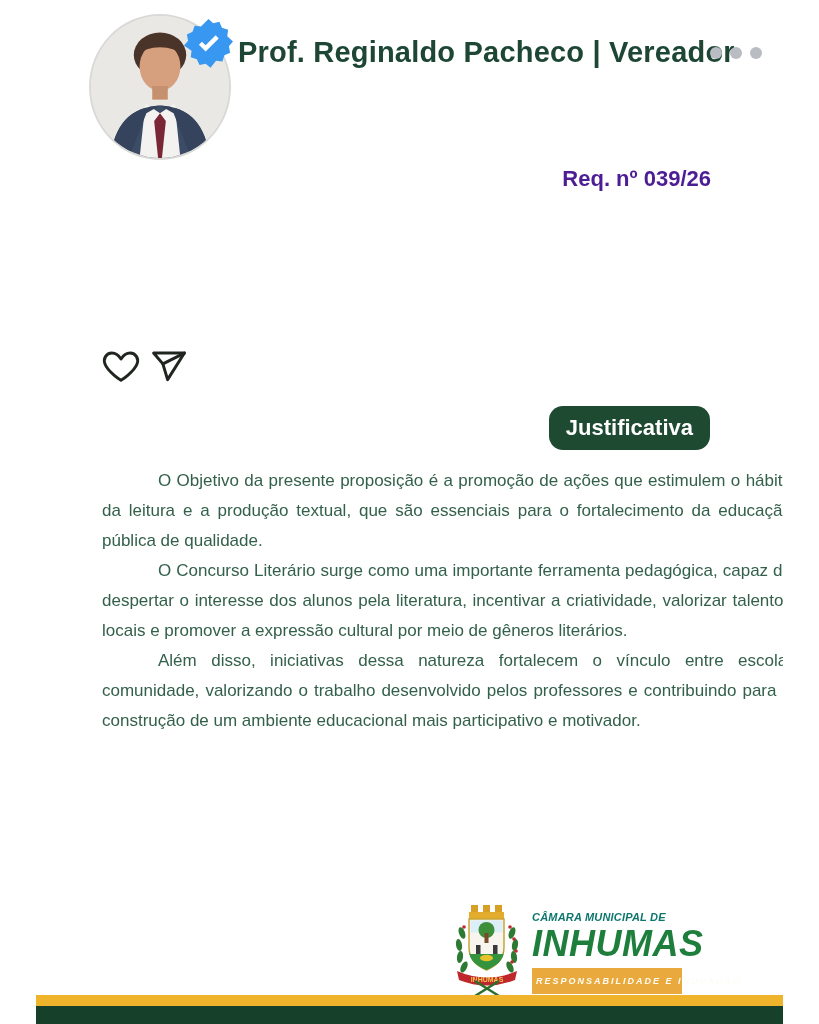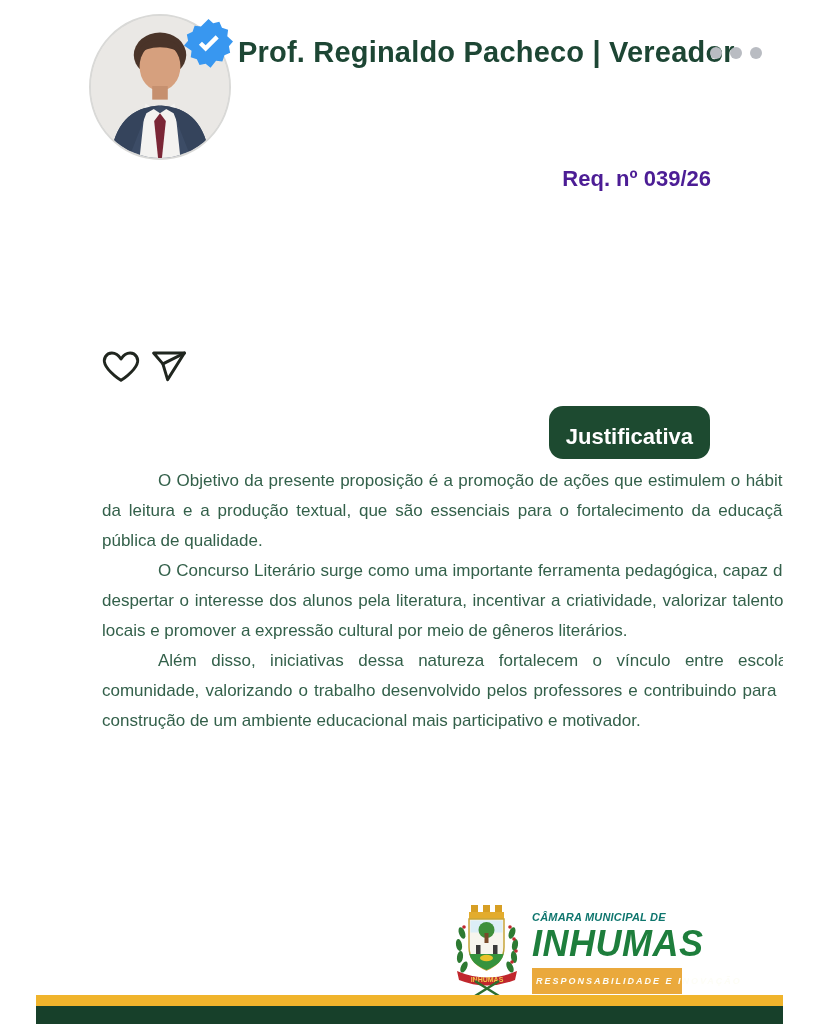--- a/index.html
+++ b/index.html
@@ -62,21 +62,21 @@
     position: absolute; left: 64px; top: 344px;
     display: flex; gap: 6px; align-items: center;
   }
   .actions .icon-btn { width: 42px; height: 44px; background: none; border: none; cursor: pointer; padding: 0; }
   .actions svg { display: block; width: 100%; height: 100%; }
   
   .just-badge {
     position: absolute; right: 73px; top: 406px;
     background: #1d4a30; color: #ffffff;
     font-size: 22px; font-weight: 700;
-    padding: 18px 17px 9px; border-radius: 14px;
+    padding: 9px 17px 9px; border-radius: 14px;
   }
   .just-text {
     position: absolute; left: 66px; top: 466px; width: 690px;
     font-size: 17px; line-height: 30px; color: #33604a;
     text-align: justify;
   }
   .just-text p { text-indent: 56px; }
   
   .footer-left {
     position: absolute; left: 215px; top: 902px; width: 195px;

